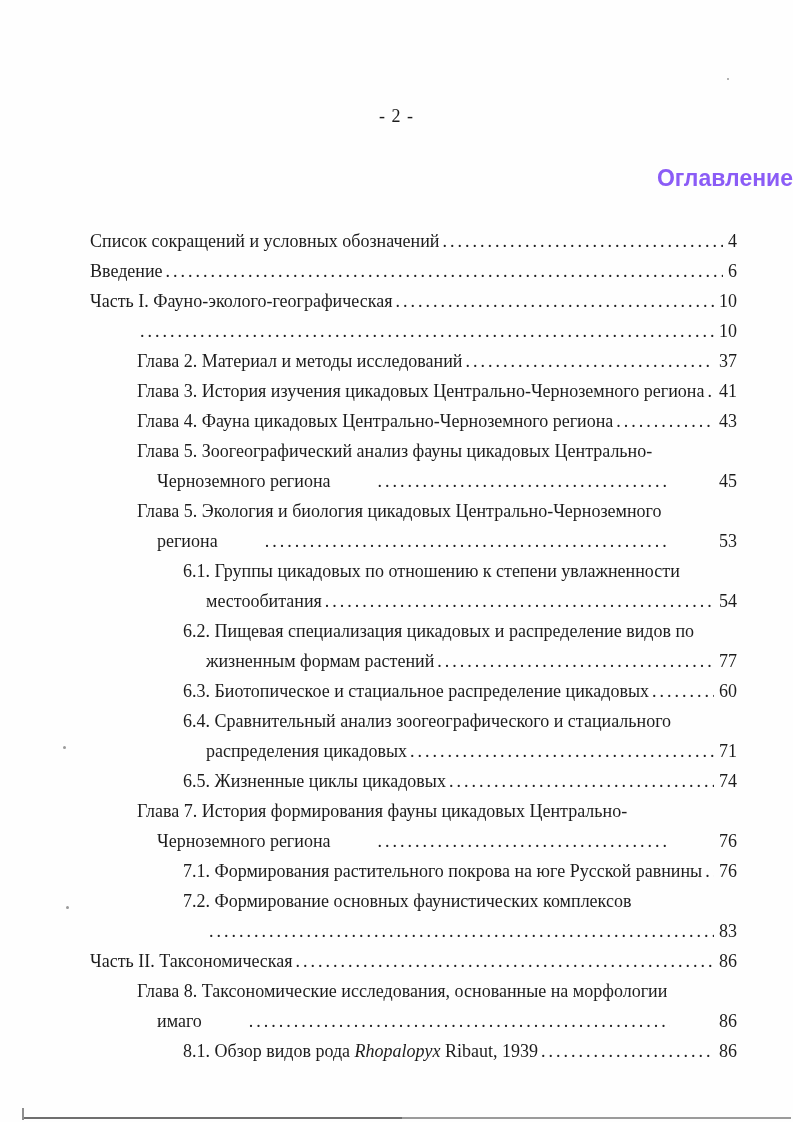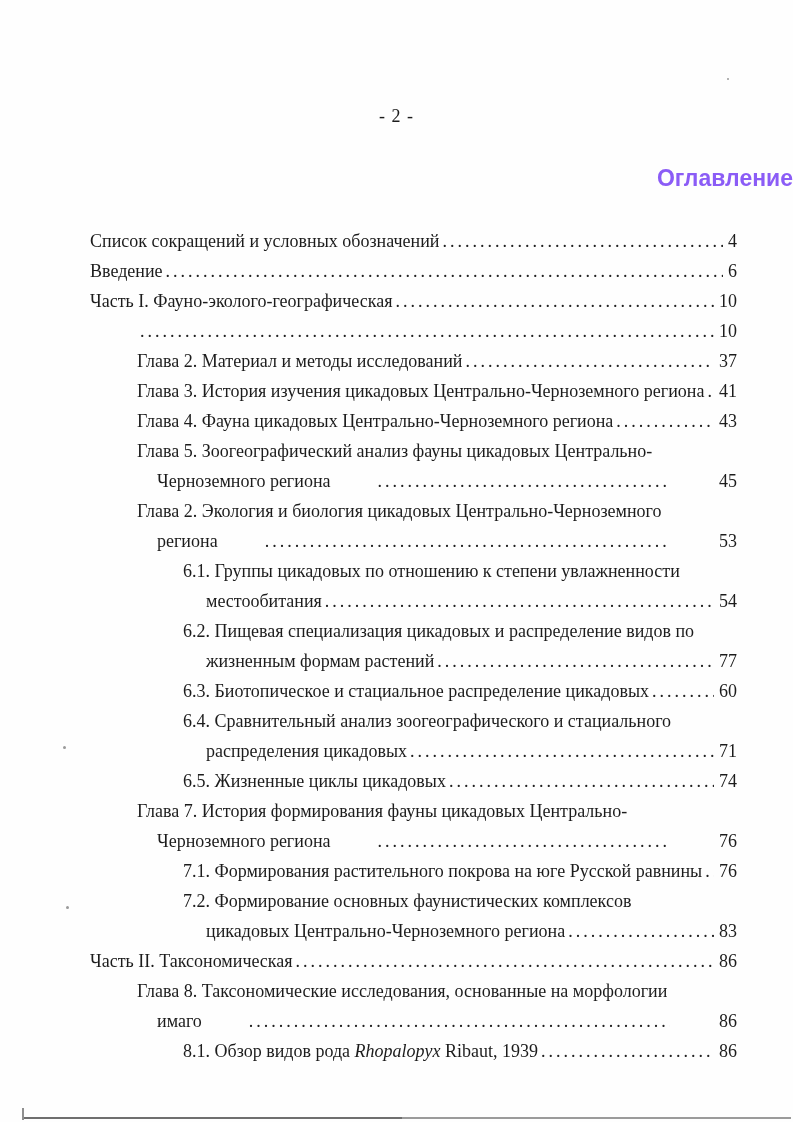--- a/index.html
+++ b/index.html
@@ -105,21 +105,21 @@
     <span class="txt">Глава 5. Зоогеографический анализ фауны цикадовых Центрально-</span>
 
   </div>
       <div class="row ind-1c">
     <span class="txt">Черноземного региона</span>
 
     <span class="dots">....................................................................................................................................................................................</span>
     <span class="pg">45</span>
   </div>
       <div class="row ind-1">
-    <span class="txt">Глава 2. Экология и биология цикадовых Центрально-Черноземного</span>
+    <span class="txt">Глава 5. Экология и биология цикадовых Центрально-Черноземного</span>
 
   </div>
       <div class="row ind-1c">
     <span class="txt">региона</span>
 
     <span class="dots">....................................................................................................................................................................................</span>
     <span class="pg">53</span>
   </div>
       <div class="row ind-2">
     <span class="txt">6.1. Группы цикадовых по отношению к степени увлажненности</span>
@@ -177,21 +177,20 @@
     <span class="txt">7.1. Формирования растительного покрова на юге Русской равнины</span>
 
     <span class="dots">....................................................................................................................................................................................</span>
     <span class="pg">76</span>
   </div>
       <div class="row ind-2">
     <span class="txt">7.2. Формирование основных фаунистических комплексов</span>
 
   </div>
       <div class="row ind-2c">
-    <span class="txt">цикадовых Центрально-Черноземного региона</span>
 
     <span class="dots">....................................................................................................................................................................................</span>
     <span class="pg">83</span>
   </div>
       <div class="row ind-0">
     <span class="txt">Часть II. Таксономическая</span>
 
     <span class="dots">....................................................................................................................................................................................</span>
     <span class="pg">86</span>
   </div>

